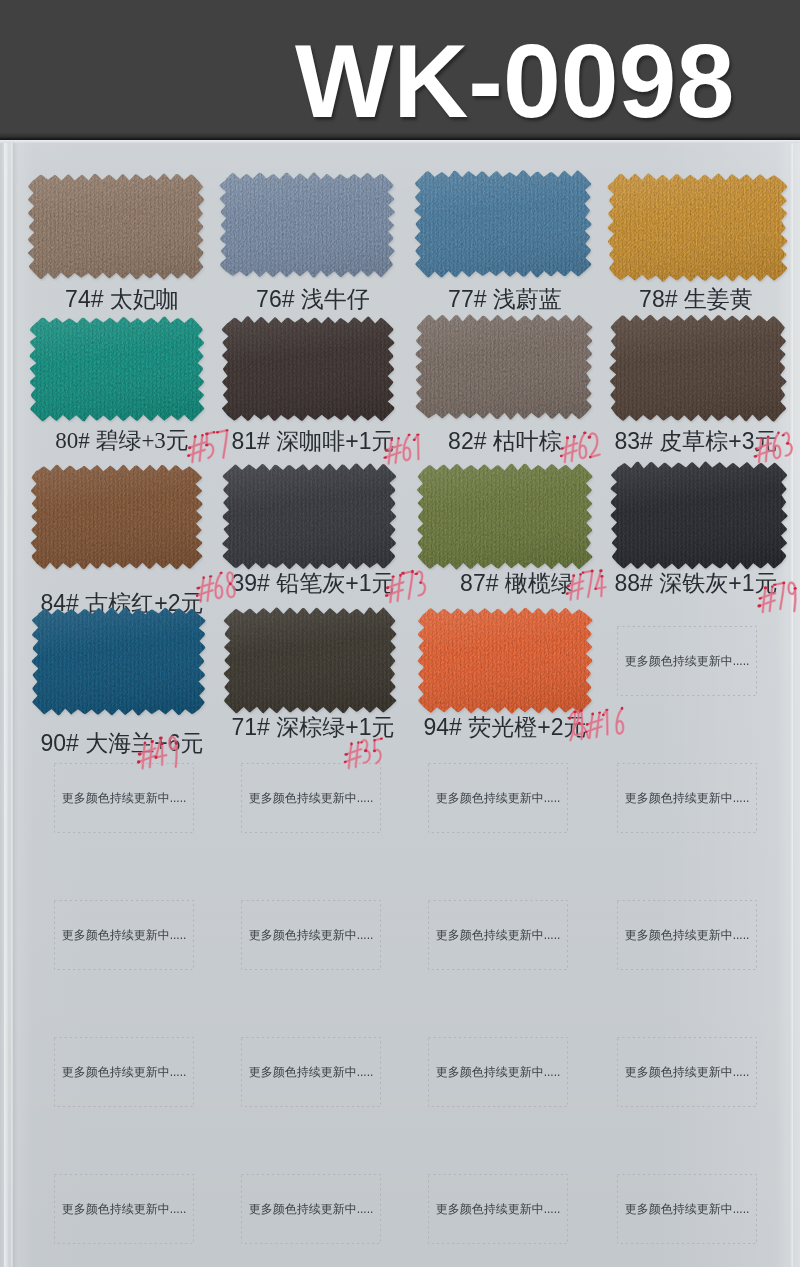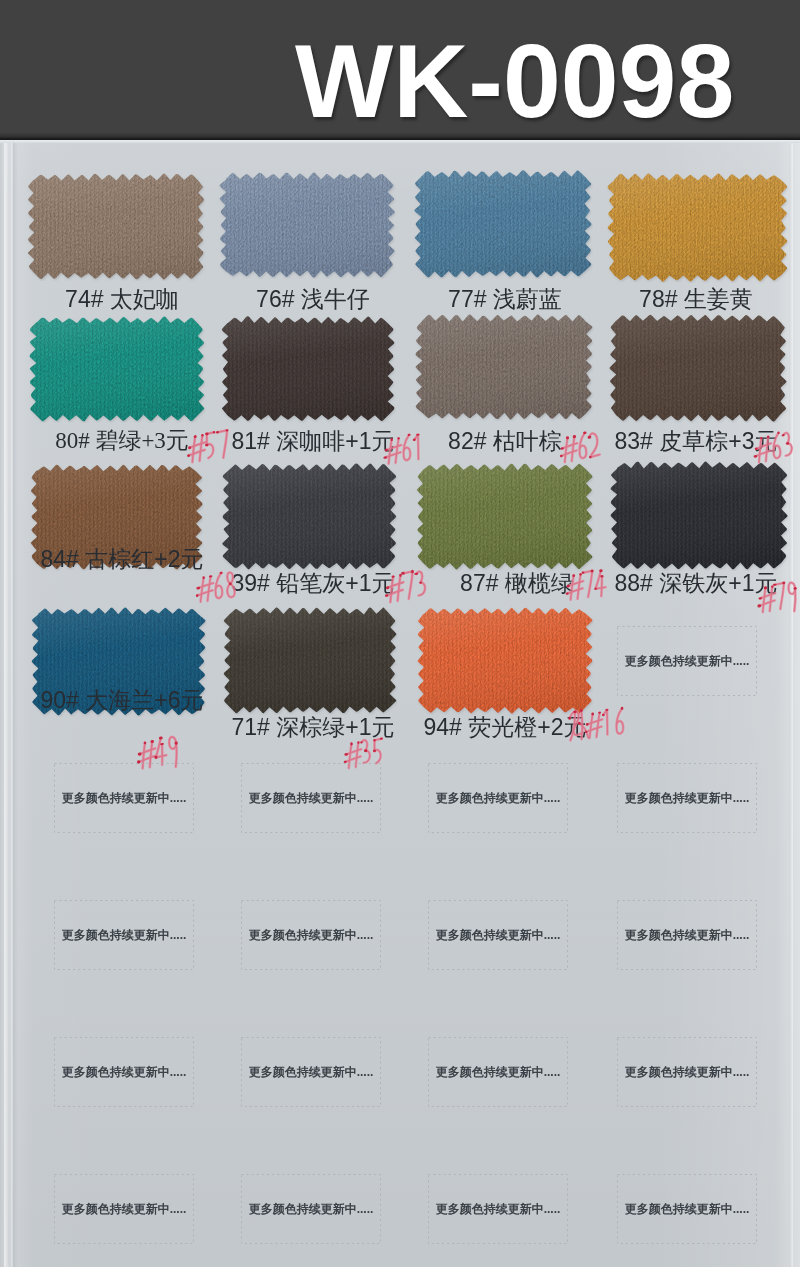--- a/index.html
+++ b/index.html
@@ -40,21 +40,21 @@
 
   
   .cell{position:absolute;}
   .slabel{position:absolute;left:0;width:100%;text-align:center;
           font-size:23px;line-height:18px;color:#272d33;white-space:nowrap;}
   .note{position:absolute;color:#d53f5c;
         font-family:"DejaVu Sans",sans-serif;
         font-size:24px;line-height:24px;white-space:nowrap;pointer-events:none;}
 
   
-  .ph{position:absolute;font-weight:bold;}
+  .ph{position:absolute;}
   .ph svg{position:absolute;left:0;top:0;display:block;}
   .ph span{position:absolute;left:0;top:50%;width:100%;
            transform:translateY(-50%);text-align:center;
            font-size:12px;line-height:15px;color:#3a4147;white-space:nowrap;}
 </style>
 </head>
 <body>
 
 <div class="page">
   <div class="header">
@@ -376,21 +376,21 @@
             </clipPath>
           </defs>
           <g transform="translate(8,8)">
             <use href="#pk8" fill="url(#wv8)" filter="url(#sh8)"></use>
             <g clip-path="url(#cp8)">
               <rect x="-10" y="-10" width="183" height="116" filter="url(#nz8)" opacity=".34"></rect>
               <rect x="-10" y="-10" width="183" height="116" fill="url(#lg8)"></rect>
             </g>
           </g>
         </svg></div>
-    <div class="slabel" style="left:12px;top:410px;width:220px;">84# 古棕红+2元</div>
+    <div class="slabel" style="left:12px;top:454px;width:220px;">84# 古棕红+2元</div>
     <div class="cell" style="left:221px;top:322px;"><svg width="177" height="109" viewBox="0 0 177 109">
           <defs>
             <path id="pk9" d="M 0 0 L 5.9 -5.3 Q 6.7 -6.1 7.7 -4.8 L 13.0 0.1 L 19.3 -5.2 Q 20.0 -5.8 21.1 -4.9 L 27.1 -0.5 L 32.5 -5.6 Q 33.7 -6.4 35.0 -5.4 L 40.7 0.4 L 45.3 -5.0 Q 46.8 -5.4 48.0 -4.8 L 54.0 0.1 L 58.7 -4.6 Q 60.5 -5.1 61.7 -4.4 L 66.7 -0.2 L 73.0 -5.0 Q 73.7 -6.5 74.7 -5.3 L 80.0 0.5 L 86.4 -4.9 Q 87.1 -6.2 88.5 -5.1 L 94.1 0.1 L 99.4 -5.4 Q 100.8 -6.8 101.5 -5.8 L 107.3 0.5 L 112.6 -5.2 Q 113.9 -5.9 115.3 -4.9 L 120.3 0.1 L 125.9 -5.9 Q 127.6 -7.1 128.9 -5.8 L 134.3 -0.3 L 140.2 -5.9 Q 141.0 -7.0 142.3 -6.0 L 147.7 0.5 L 153.2 -5.6 Q 154.2 -6.3 155.7 -5.5 L 161.5 0.5 L 166.7 5.5 Q 167.7 6.6 166.2 8.0 L 160.5 12.9 L 165.5 18.6 Q 166.7 20.1 165.7 21.4 L 160.9 26.0 L 165.2 31.6 Q 166.6 33.2 165.9 34.5 L 161.4 40.1 L 166.4 45.3 Q 167.7 46.6 166.4 47.8 L 160.7 53.3 L 166.0 58.8 Q 166.8 60.0 165.5 61.1 L 161.2 66.6 L 166.4 72.0 Q 167.3 73.0 166.2 74.5 L 160.5 79.7 L 165.5 85.0 Q 166.4 86.3 165.5 87.4 L 161.0 93.1 L 155.6 98.0 Q 154.3 98.7 153.2 97.9 L 148.0 93.0 L 142.0 97.0 Q 140.7 98.5 139.9 97.3 L 134.5 92.7 L 128.4 98.2 Q 127.3 99.7 126.2 98.4 L 120.5 92.8 L 115.1 98.5 Q 114.1 99.8 112.8 98.3 L 107.7 93.1 L 101.4 97.6 Q 100.7 98.4 99.3 97.7 L 93.4 93.4 L 88.8 98.6 Q 87.2 99.2 86.0 98.2 L 81.0 92.9 L 75.4 98.5 Q 73.8 99.3 72.9 98.0 L 67.1 92.9 L 61.5 98.6 Q 60.2 99.6 58.9 98.3 L 53.9 93.1 L 48.3 97.2 Q 47.2 98.3 46.0 97.5 L 39.7 93.4 L 35.1 97.9 Q 33.6 98.8 32.4 97.7 L 26.7 92.8 L 21.0 98.2 Q 20.1 99.8 18.8 98.9 L 13.7 93.3 L 8.3 97.6 Q 6.8 98.1 5.3 97.4 L 0.2 92.7 L -5.4 87.4 Q -6.8 86.3 -5.9 84.9 L -0.3 79.2 L -6.2 74.7 Q -7.2 72.9 -5.6 72.2 L 0.2 66.4 L -4.5 60.5 Q -5.8 59.6 -5.0 58.5 L 0.4 53.7 L -5.8 48.2 Q -6.8 46.6 -5.6 45.1 L 0.1 40.0 L -4.8 34.1 Q -6.2 33.1 -5.2 31.8 L -0.2 26.3 L -4.8 21.4 Q -6.1 20.0 -5.4 18.8 L -0.1 12.8 L -5.2 8.1 Q -6.8 6.5 -5.9 5.3 L 0.3 -0.2 Z"></path>
             <pattern id="wv9" width="4" height="4" patternUnits="userSpaceOnUse">
               <rect width="4" height="4" fill="#3f4148"></rect>
               <rect x="0" y="0" width="1.2" height="4" fill="#303137" opacity=".30"></rect>
               <rect x="2.1" y="0" width="1.2" height="4" fill="#6d6f74" opacity=".20"></rect>
               <path d="M-1 1 L1 -1 M0 4 L4 0 M3 5 L5 3" stroke="#303137" stroke-width="1.3" opacity=".34"></path>
               <path d="M-1 3 L3 -1 M1 5 L5 1" stroke="#36383e" stroke-width="0.8" opacity=".20"></path>
             </pattern>
@@ -516,21 +516,21 @@
             </clipPath>
           </defs>
           <g transform="translate(8,8)">
             <use href="#pk12" fill="url(#wv12)" filter="url(#sh12)"></use>
             <g clip-path="url(#cp12)">
               <rect x="-10" y="-10" width="185" height="119" filter="url(#nz12)" opacity=".34"></rect>
               <rect x="-10" y="-10" width="185" height="119" fill="url(#lg12)"></rect>
             </g>
           </g>
         </svg></div>
-    <div class="slabel" style="left:12px;top:551px;width:220px;">90# 大海兰+6元</div>
+    <div class="slabel" style="left:12px;top:594px;width:220px;">90# 大海兰+6元</div>
     <div class="cell" style="left:222px;top:466px;"><svg width="176" height="109" viewBox="0 0 176 109">
           <defs>
             <path id="pk13" d="M 0 0 L 5.2 -4.7 Q 6.7 -5.3 7.8 -4.0 L 13.4 -0.5 L 18.8 -5.1 Q 20.1 -5.7 21.1 -4.8 L 26.4 -0.1 L 32.4 -5.2 Q 33.5 -6.5 34.6 -5.2 L 40.2 -0.5 L 45.8 -6.2 Q 46.6 -7.1 48.1 -5.8 L 53.4 -0.0 L 59.1 -5.9 Q 60.0 -6.8 61.3 -5.6 L 67.1 -0.1 L 72.1 -5.7 Q 73.3 -6.4 74.8 -5.4 L 79.7 0.5 L 85.8 -6.0 Q 86.8 -6.7 87.7 -5.7 L 93.8 -0.1 L 99.2 -5.5 Q 100.0 -6.3 101.3 -5.0 L 106.9 -0.0 L 112.6 -5.2 Q 113.3 -6.2 114.3 -5.2 L 119.5 -0.3 L 125.3 -4.5 Q 126.9 -5.3 128.1 -4.4 L 133.9 0.4 L 138.7 -6.1 Q 139.9 -7.1 141.4 -5.7 L 146.4 -0.3 L 152.5 -5.8 Q 153.2 -7.0 154.3 -5.7 L 159.5 -0.1 L 164.5 5.8 Q 165.6 6.8 164.9 7.7 L 160.3 13.3 L 165.7 19.1 Q 166.8 20.1 165.9 21.0 L 160.4 26.9 L 164.6 31.7 Q 166.1 33.2 165.3 34.2 L 160.0 40.1 L 164.4 45.5 Q 165.7 46.6 164.8 47.8 L 160.1 53.5 L 164.1 58.7 Q 165.3 60.0 164.5 60.7 L 160.3 66.3 L 164.9 71.5 Q 165.8 73.1 165.0 74.0 L 159.6 79.8 L 165.5 85.5 Q 167.1 86.4 165.6 87.4 L 160.5 92.5 L 154.1 98.0 Q 153.4 98.7 152.2 97.7 L 146.6 92.7 L 141.3 97.8 Q 140.0 99.1 138.9 97.9 L 133.6 93.0 L 127.8 97.3 Q 126.6 98.3 125.2 97.1 L 119.6 92.5 L 114.9 98.5 Q 113.2 99.4 112.4 98.7 L 106.5 93.3 L 100.9 98.6 Q 100.0 99.6 99.0 98.2 L 93.4 93.1 L 87.8 97.3 Q 86.7 98.6 85.4 97.5 L 79.5 93.1 L 74.4 97.2 Q 73.3 98.0 71.9 97.3 L 67.2 93.3 L 61.5 97.7 Q 59.9 98.9 58.9 97.8 L 53.4 92.6 L 47.8 98.4 Q 46.5 99.5 45.6 98.4 L 39.5 93.3 L 34.3 98.4 Q 33.5 99.9 32.3 98.8 L 26.9 92.8 L 20.9 97.7 Q 19.9 98.8 18.6 97.7 L 13.7 92.9 L 7.7 98.4 Q 6.8 99.8 5.7 98.9 L -0.4 93.1 L -5.6 87.6 Q -6.2 86.5 -5.1 85.0 L -0.4 79.4 L -5.1 74.3 Q -5.9 73.0 -4.9 72.1 L -0.4 66.2 L -5.8 60.7 Q -6.7 59.6 -5.6 58.5 L 0.4 52.9 L -4.5 47.9 Q -5.9 46.6 -5.1 45.6 L 0.3 39.6 L -4.8 34.6 Q -6.4 33.3 -5.1 32.1 L 0.5 26.6 L -4.7 21.4 Q -5.5 19.9 -4.8 18.7 L -0.4 12.8 L -5.9 7.6 Q -6.6 6.6 -5.4 5.5 L 0.3 -0.5 Z"></path>
             <pattern id="wv13" width="4" height="4" patternUnits="userSpaceOnUse">
               <rect width="4" height="4" fill="#454036"></rect>
               <rect x="0" y="0" width="1.2" height="4" fill="#343129" opacity=".30"></rect>
               <rect x="2.1" y="0" width="1.2" height="4" fill="#726e66" opacity=".20"></rect>
               <path d="M-1 1 L1 -1 M0 4 L4 0 M3 5 L5 3" stroke="#343129" stroke-width="1.3" opacity=".34"></path>
               <path d="M-1 3 L3 -1 M1 5 L5 1" stroke="#3b372e" stroke-width="0.8" opacity=".20"></path>
             </pattern>

